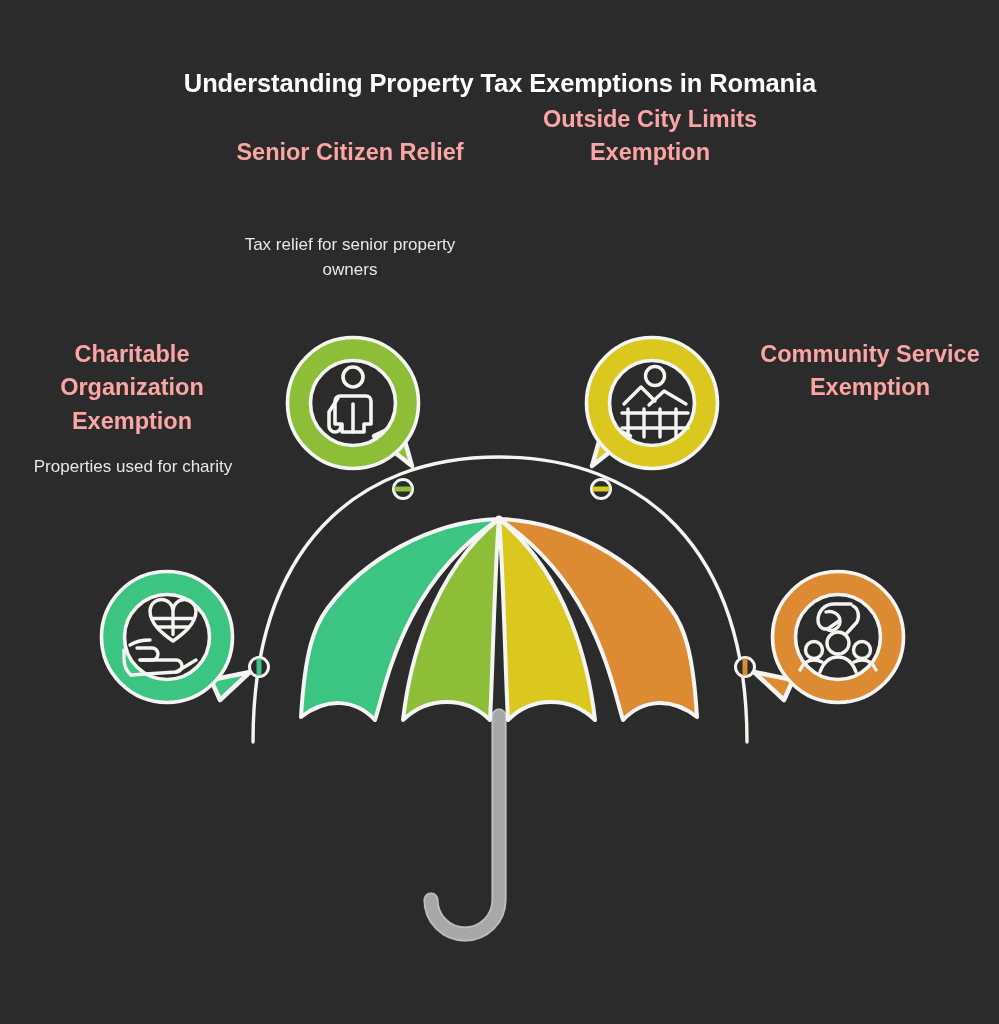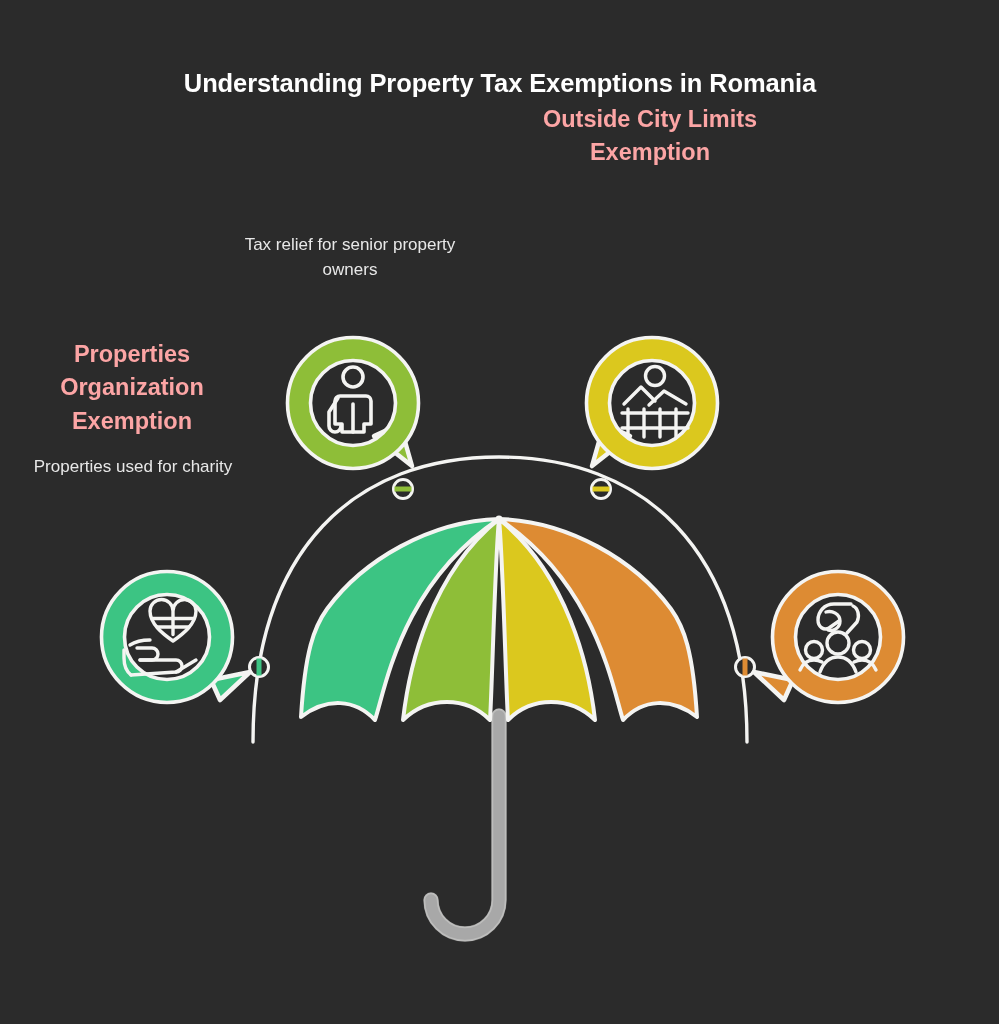--- a/index.html
+++ b/index.html
@@ -186,21 +186,23 @@
         <circle cx="862" cy="650" r="8.5"></circle>
         <path d="M 820,672 C 824,661 830,657 838,657 C 846,657 852,661 856,672"></path>
         <path d="M 800,670 C 803,663 807,660 814,660 C 817,660 820,661 822,662"></path>
         <path d="M 876,670 C 873,663 869,660 862,660 C 859,660 856,661 854,662"></path>
       </g>
     </g>
   </svg>
 
   <div class="txt title">Understanding Property Tax Exemptions in Romania</div>
 
+  <div class="txt node-head pos-senior-head">Senior Citizen Relief</div>
   <div class="txt node-desc pos-senior-desc">Tax relief for senior property owners</div>
 
   <div class="txt node-head pos-outside-head">Outside City Limits Exemption</div>
 
-  <div class="txt node-head pos-charity-head">Properties Organization Exemption</div>
+  <div class="txt node-head pos-charity-head">Charitable Organization Exemption</div>
   <div class="txt node-desc pos-charity-desc">Properties used for charity</div>
 
+  <div class="txt node-head pos-community-head">Community Service Exemption</div>
 
 </div>
 
 </body></html>

